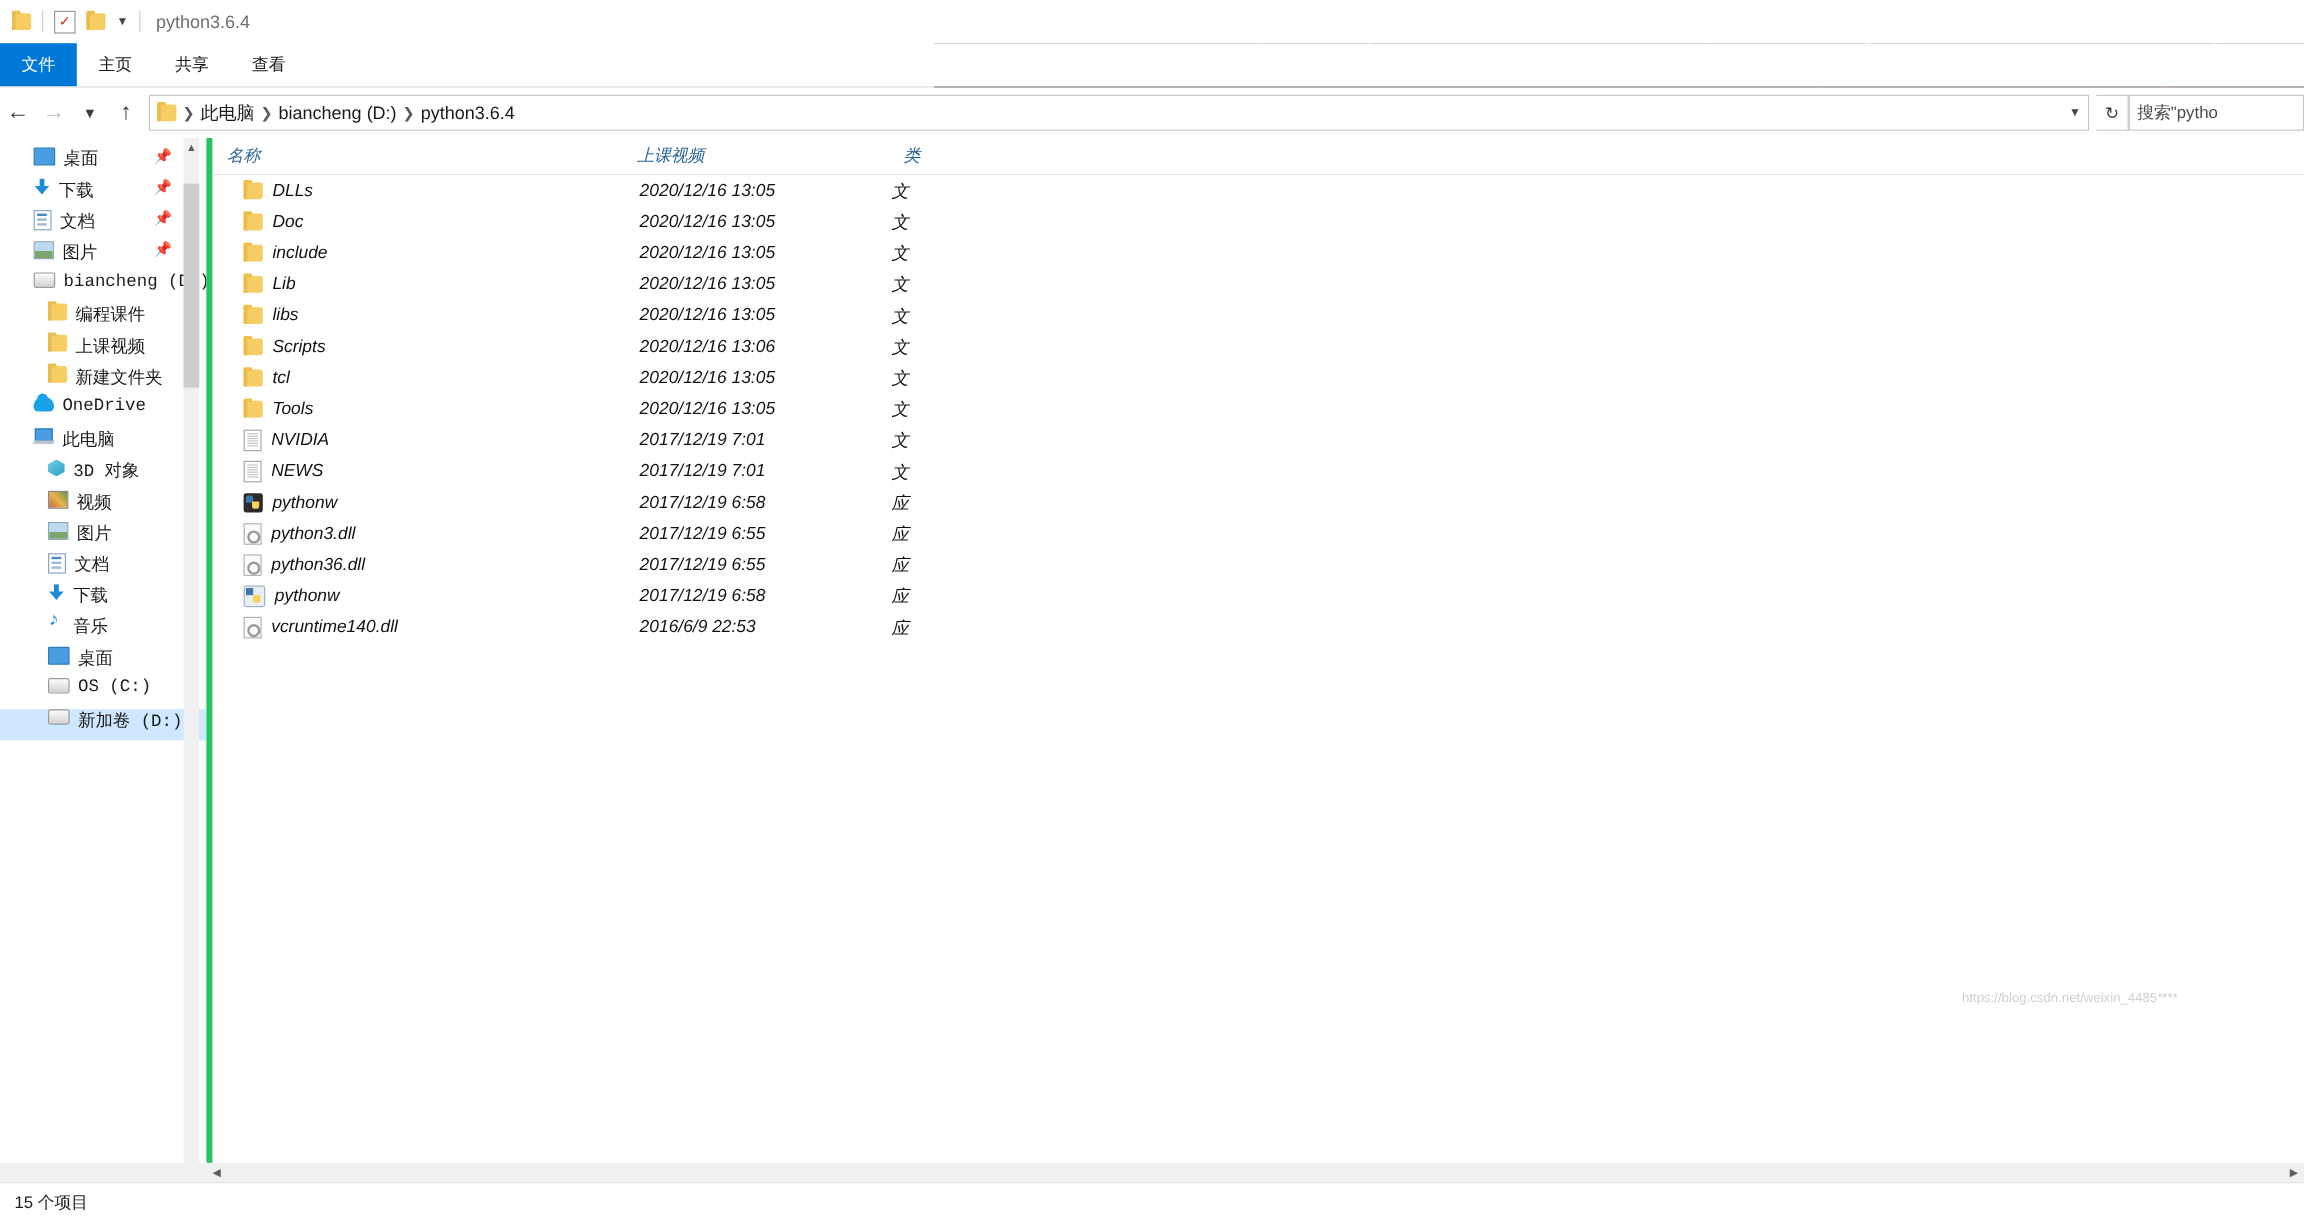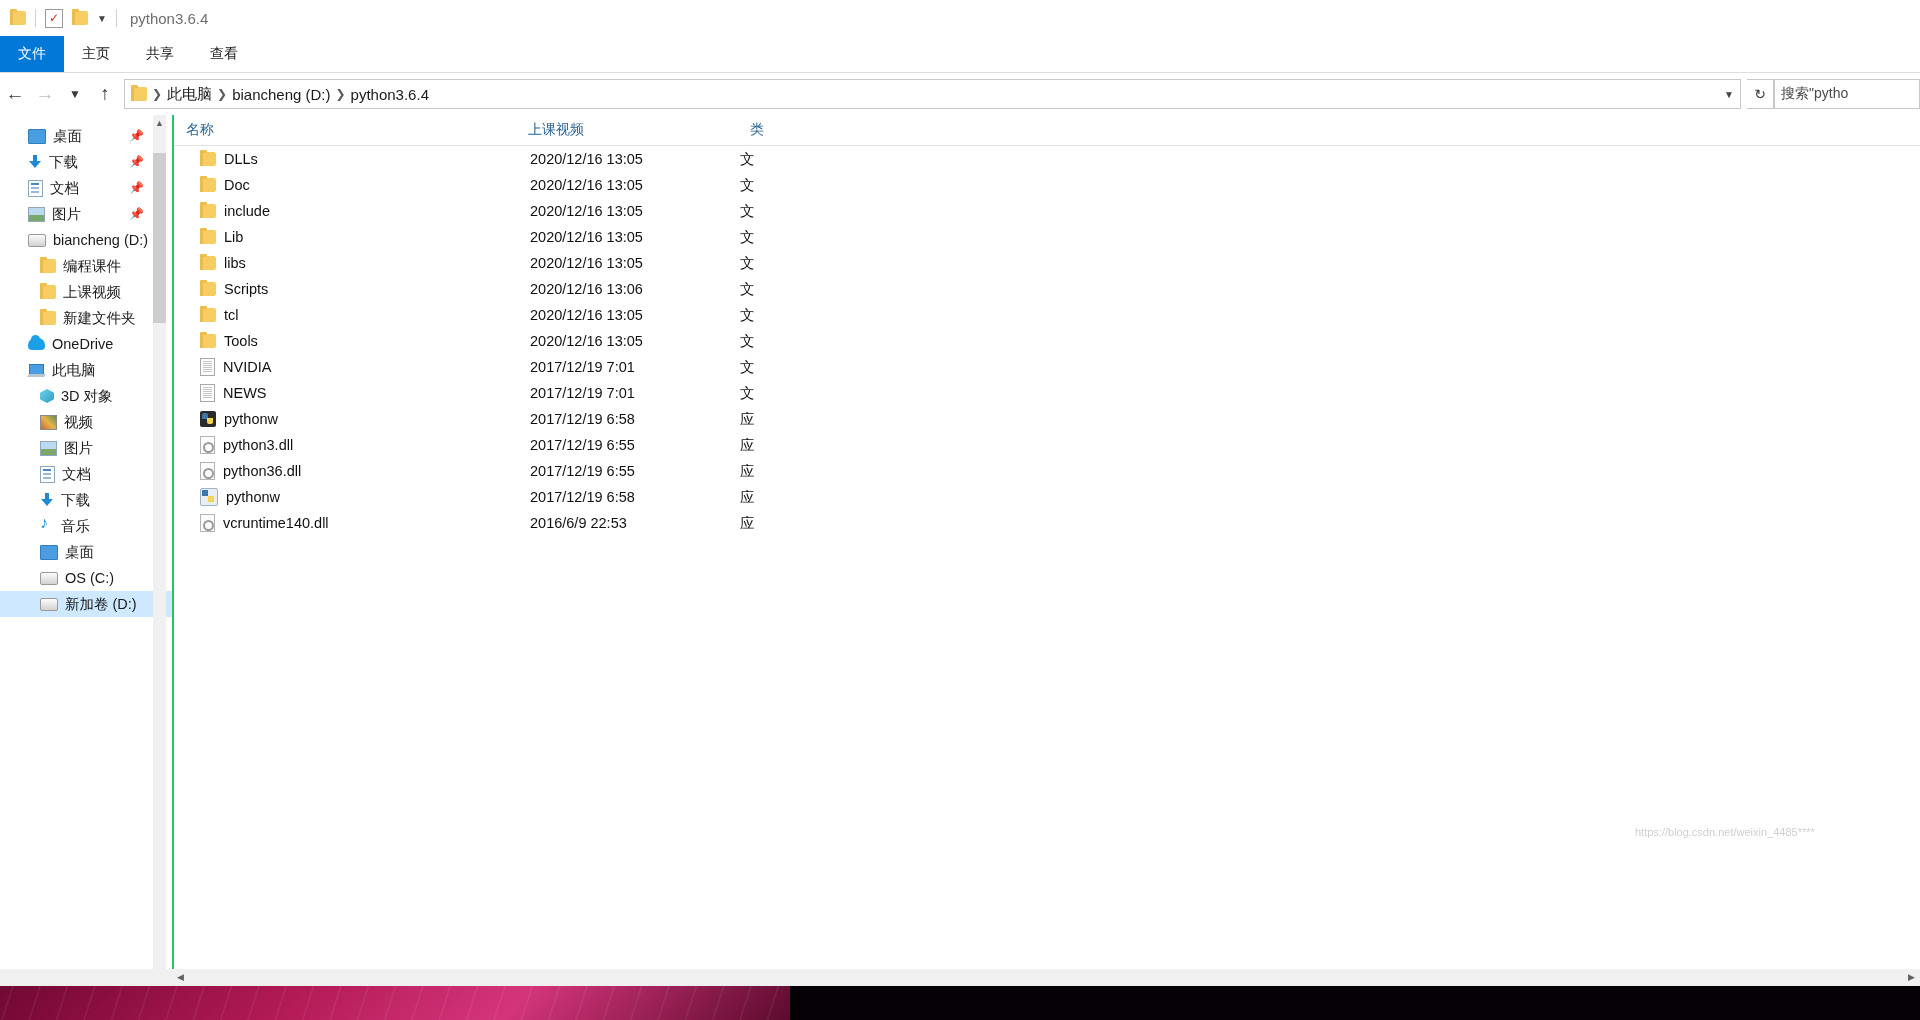--- a/index.html
+++ b/index.html
@@ -81,29 +81,29 @@
   .navbtn.small{font-size:12px;}
   .crumbs{flex:1;height:28px;margin:0 6px 0 4px;border:1px solid #c9c9c9;background:#fff;
     display:flex;align-items:center;padding-left:6px;gap:5px;font-size:15px;color:#1a1a1a;}
   .crumb-sep{color:#5a5a5a;font-size:12px;}
   .refresh{width:26px;height:28px;display:flex;align-items:center;justify-content:center;
     border:1px solid #c9c9c9;border-left:none;font-size:14px;color:#3a3a3a;}
   .searchbox{width:138px;height:28px;border:1px solid #c9c9c9;margin-right:0;
     display:flex;align-items:center;padding-left:6px;font-size:14px;color:#4a4a4a;overflow:hidden;white-space:nowrap;}
   .exp-body{position:absolute;left:0;top:115px;right:0;bottom:34px;display:flex;background:#fff;}
   .navpane{width:172px;border-right:0;padding-top:8px;position:relative;overflow:hidden;}
-  .nav-item{height:26px;display:flex;align-items:center;gap:7px;padding-left:28px;
-    font-size:14.5px;color:#1a1a1a;white-space:nowrap;cursor:default;}
+  .nav-item{height:26px;display:flex;align-items:flex-start;gap:7px;padding-left:28px;
+    font-size:14.5px;color:#1a1a1a;white-space:nowrap;cursor:default;font-family:Liberation Mono, monospace;}
   .nav-item.sel{background:#cde8ff;}
   .nav-item.indent{padding-left:40px;}
   .pin{position:absolute;right:28px;color:#9a9a9a;font-size:12px;}
   .navscroll{position:absolute;right:6px;top:0;width:13px;bottom:0;background:#f0f0f0;}
   .navscroll .thumb{position:absolute;left:0;top:38px;width:13px;height:170px;background:#cdcdcd;}
   .navscroll .arr{position:absolute;left:0;width:13px;height:16px;color:#606060;font-size:9px;text-align:center;line-height:16px;}
-  .filepane{flex:1;position:relative;border-left:2px solid #22c55e;}
+  .filepane{flex:1;position:relative;border-left:5px solid #22c55e;font-style:italic;}
   .col-head{height:30px;display:flex;align-items:center;border-bottom:1px solid #e2e2e2;font-size:14px;color:#2a6496;}
   .ch{padding-left:12px;position:relative;}
   .file-row{height:26px;display:flex;align-items:center;font-size:14.5px;color:#111;cursor:default;}
   .fname{display:flex;align-items:center;gap:8px;padding-left:26px;width:330px;white-space:nowrap;}
   .fdate{width:210px;white-space:nowrap;}
   .ftype{width:70px;white-space:nowrap;overflow:hidden;}
   .statusbar{position:absolute;left:0;right:0;bottom:0;height:34px;background:#fff;
     border-top:1px solid #e2e2e2;display:flex;align-items:center;padding-left:12px;font-size:14px;color:#1a1a1a;}
   .hscroll{position:absolute;left:0;right:0;bottom:34px;height:17px;background:#f0f0f0;}
   .hscroll .arr{position:absolute;top:0;width:17px;height:17px;line-height:17px;text-align:center;font-size:9px;color:#606060;}
@@ -515,16 +515,19 @@
             </div>
           </div>
       </div>
     </div>
 
     <div class="hscroll">
       <div class="arr" style="left:172px;">◀</div>
       <div class="arr" style="right:0;">▶</div>
     </div>
 
+    <div class="statusbar">
+      <span>15 个项目</span>
+    </div>
   </div>
 
   <div style="position:absolute;left:1635px;top:826px;font-size:11px;color:#cfcfcf;">https://blog.csdn.net/weixin_4485****</div>
 </div>
 
 </body></html>

